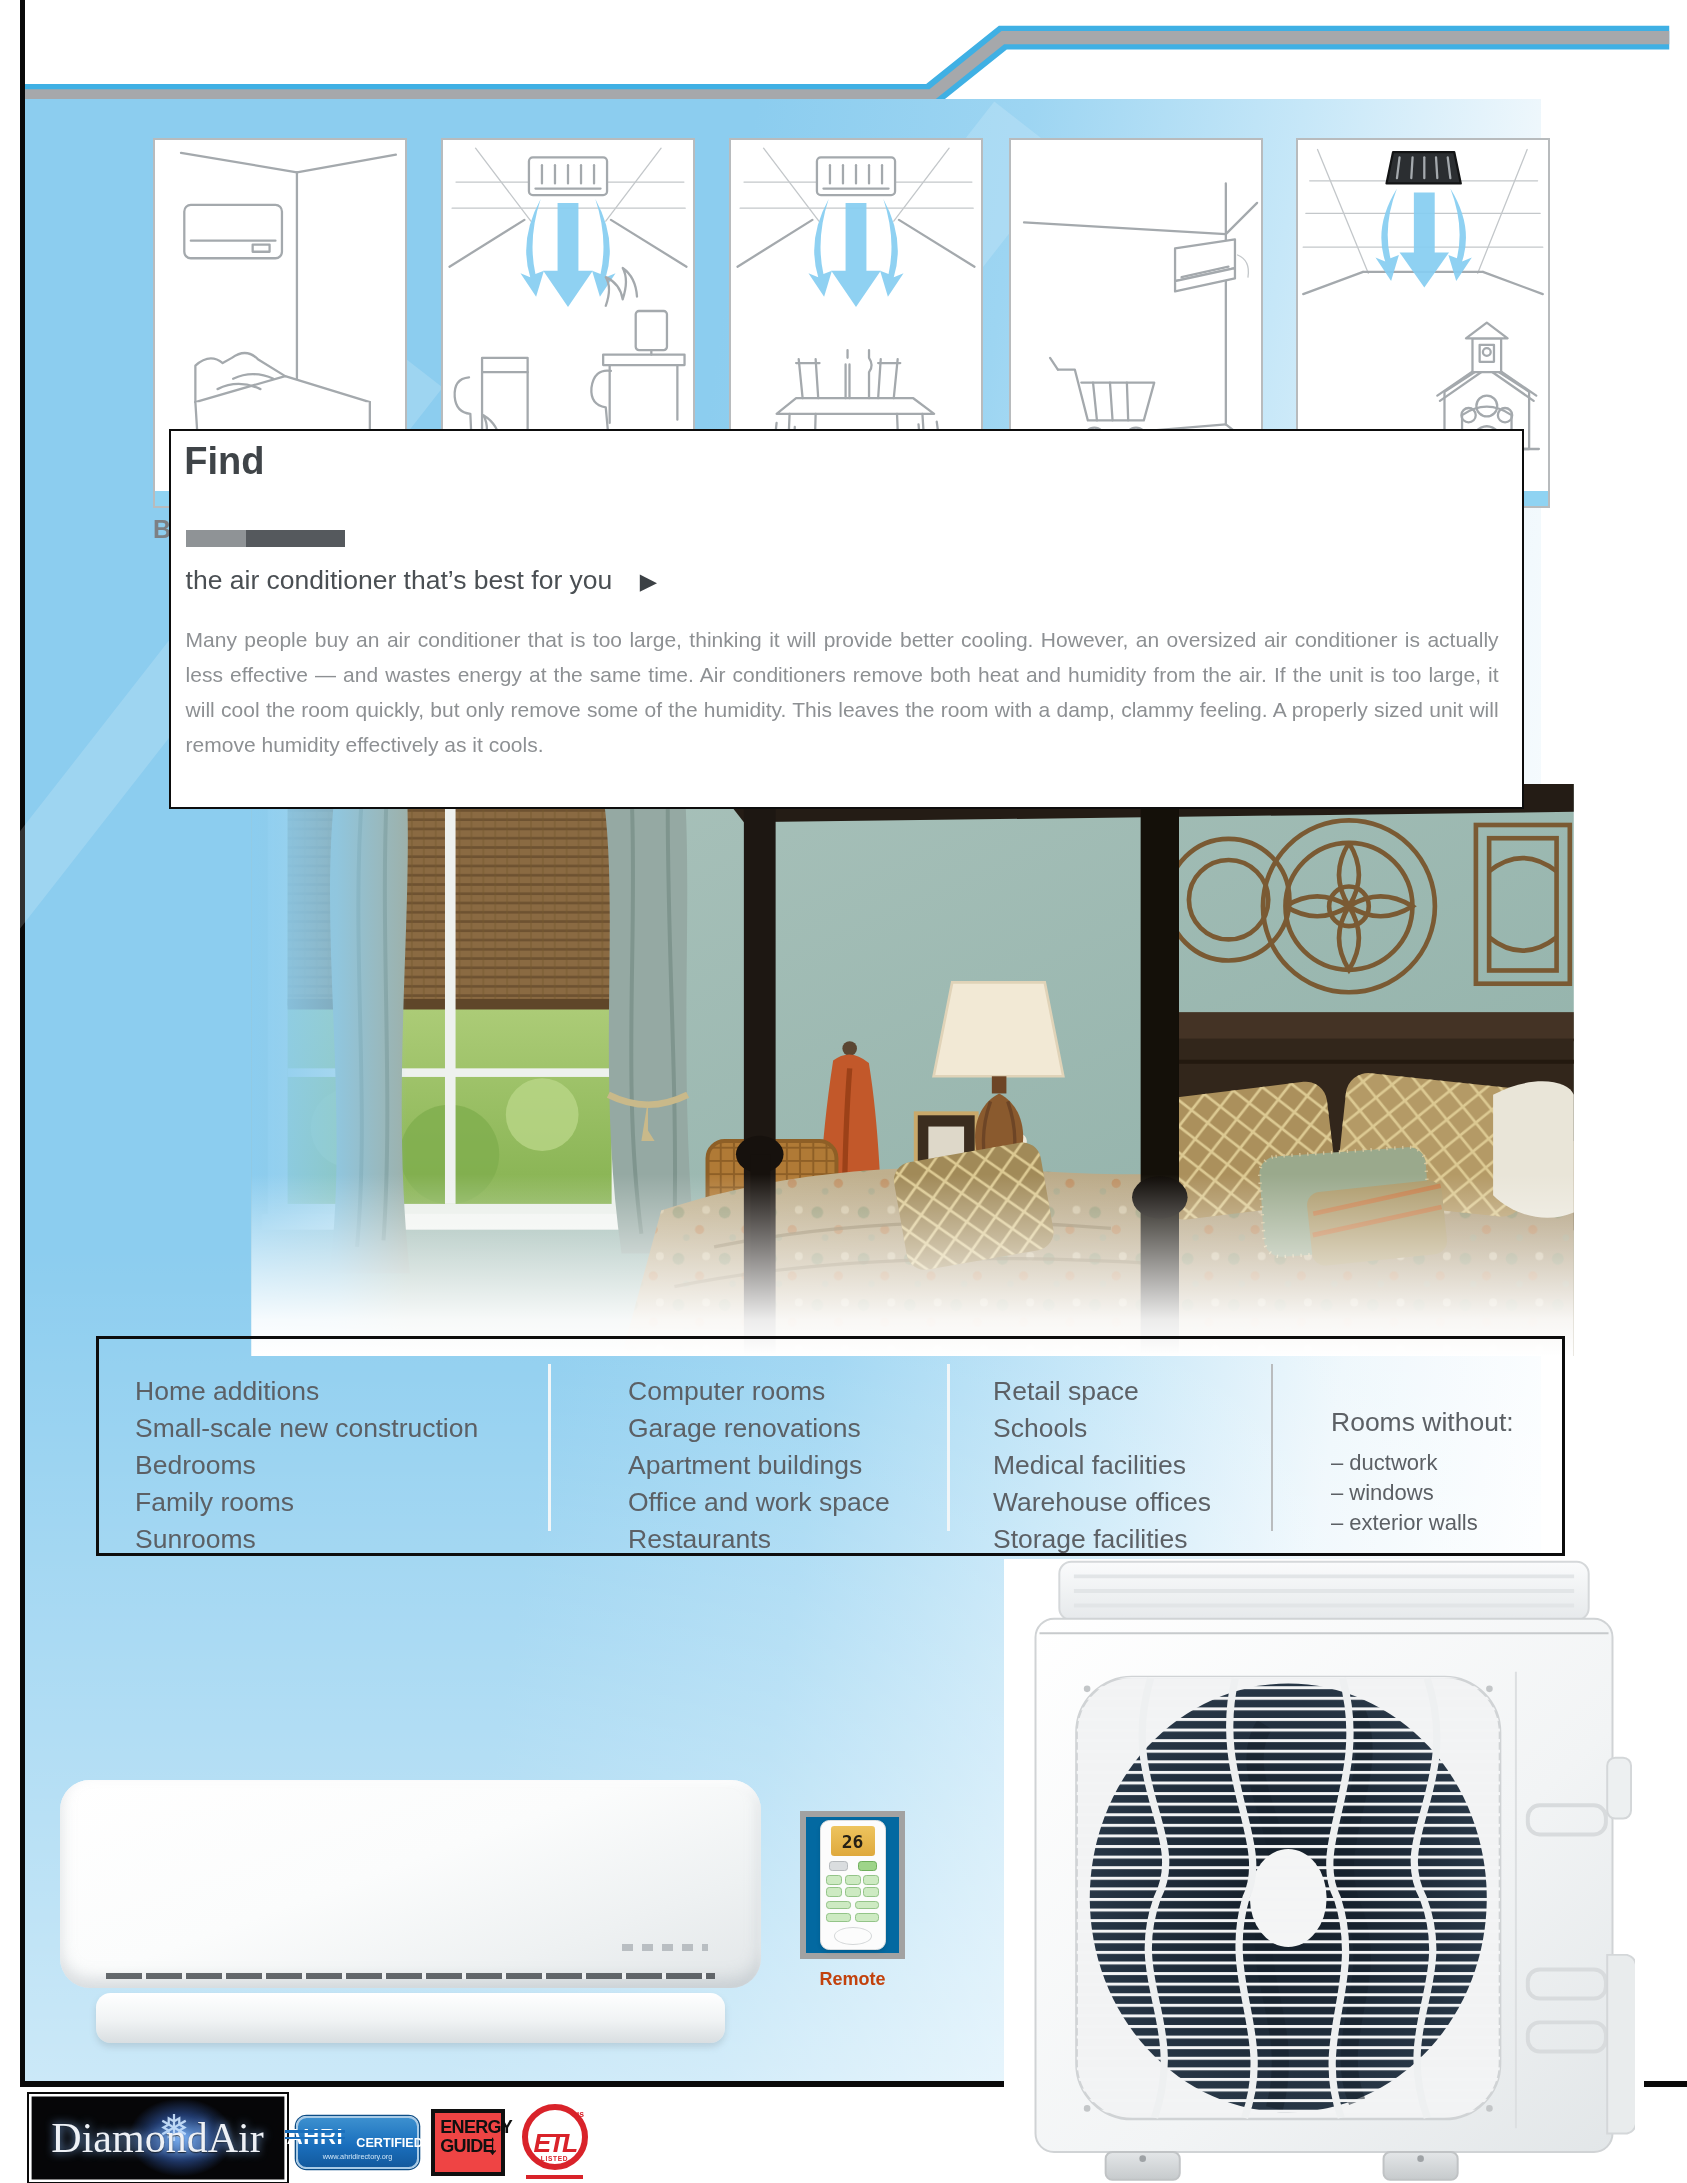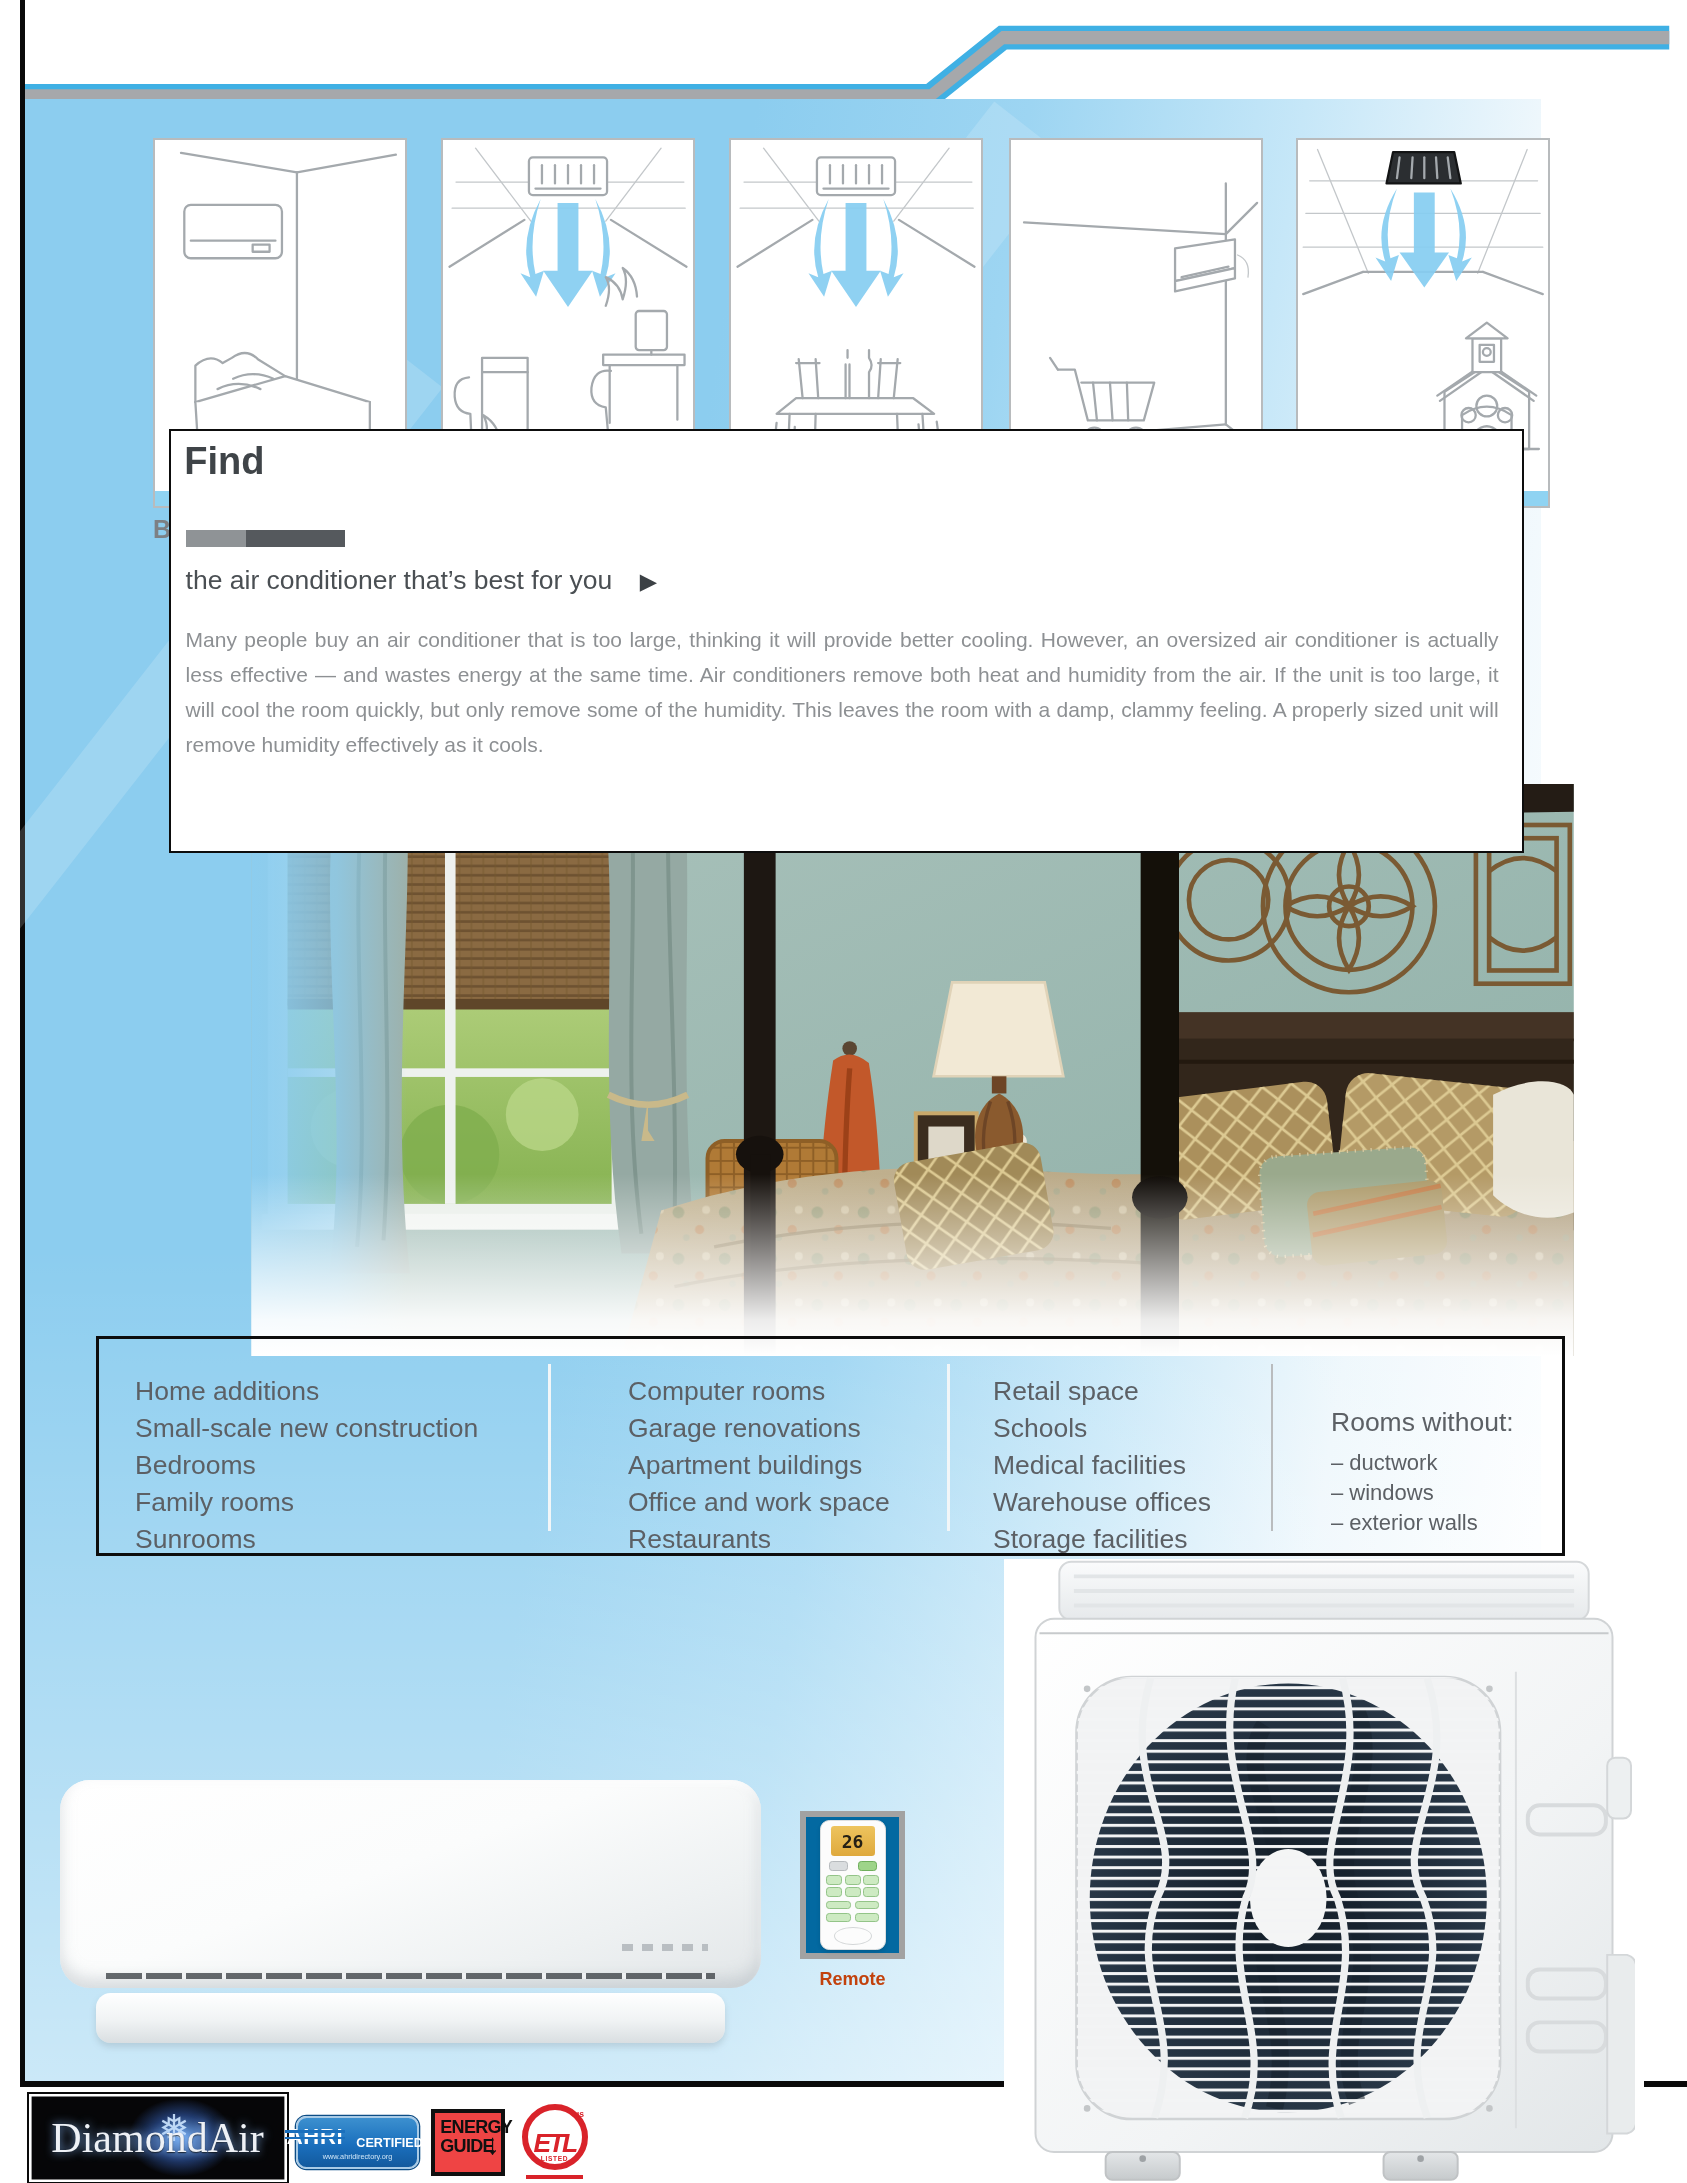--- a/index.html
+++ b/index.html
@@ -30,21 +30,21 @@
   .thumb-floor{position:absolute;left:0;bottom:0;width:100%;height:14.6px;background:#8fd3f2;}
   .thumb-box svg{position:absolute;left:0;top:0;width:100%;height:355px;}
   .thumb-label{margin-top:6.6px;font-size:25px;font-weight:bold;color:#7d8084;}
   .art *{stroke:#a4a9ad;fill:none;stroke-width:3.5;stroke-linejoin:round;stroke-linecap:round;}
   .art .wht{fill:#ffffff;}
   .art .blue{fill:#85cdf1;stroke:none;opacity:.92;}
   .art .dark{fill:#2b2e31;stroke:#131415;}
   .art .thin{stroke-width:2;stroke:#c3c7ca;}
 
   
-  #find-box{left:169px;top:429px;width:1355px;height:424px;background:#ffffff;border:2.6px solid #0d0d0d;
+  #find-box{left:169px;top:429px;width:1355px;height:380px;background:#ffffff;border:2.6px solid #0d0d0d;
             box-sizing:border-box;z-index:4;}
   #find-heading{left:13.2px;top:9.3px;font-size:38px;font-weight:bold;color:#3f4448;}
   #find-bar{left:14.6px;top:99px;width:159px;height:17px;
             background:linear-gradient(to right,#8f9396 0 38%,#55595d 38% 100%);}
   #find-sub{left:14.6px;top:134px;font-size:26.5px;font-weight:normal;color:#4a4f53;}
   #find-sub .arr{display:inline-block;margin-left:20px;font-size:22.5px;color:#3c4145;}
   #find-body{left:14.6px;top:191px;width:1313px;font-size:21px;line-height:35px;color:#8d9093;text-align:justify;}
 
   
   #photo{left:251px;top:784px;width:1323px;height:572px;z-index:2;}

